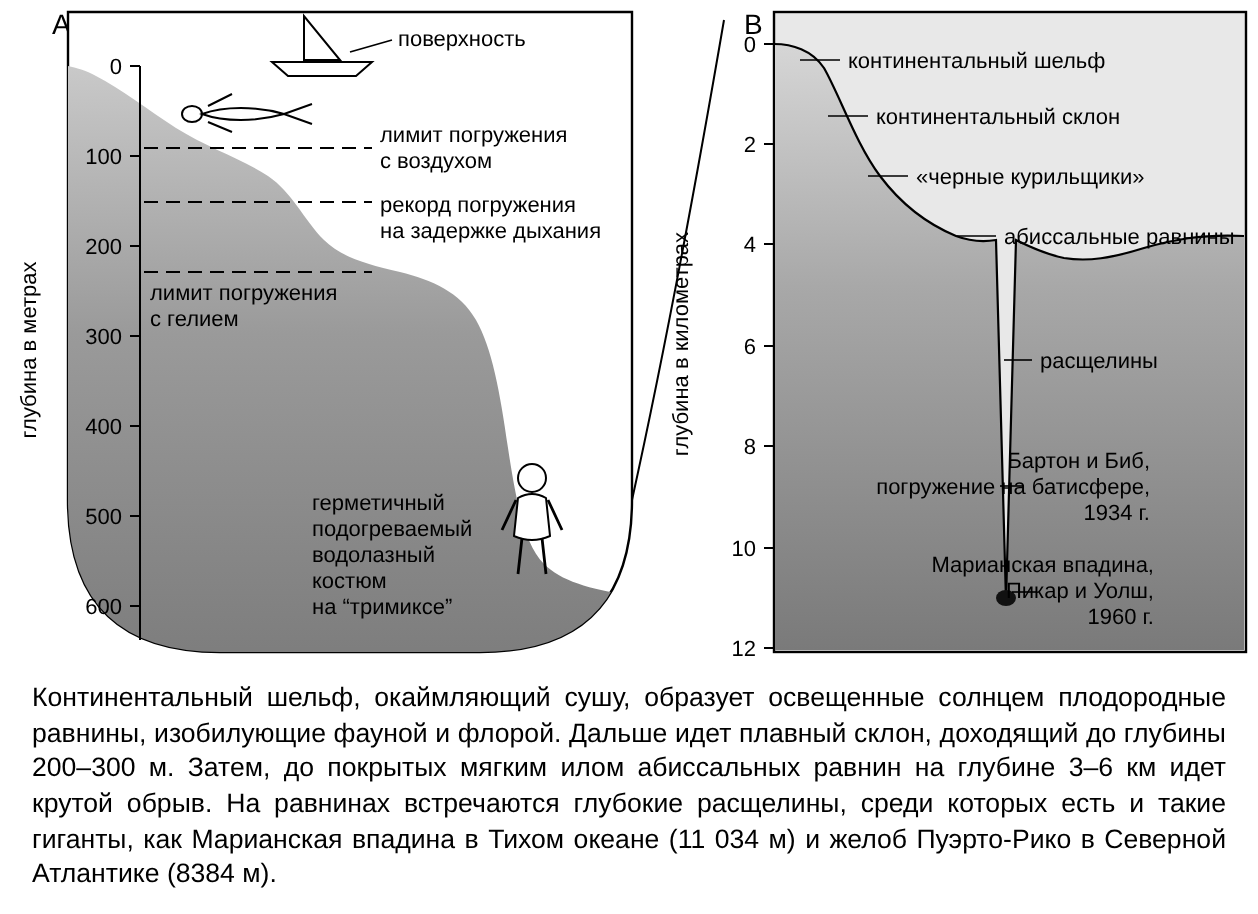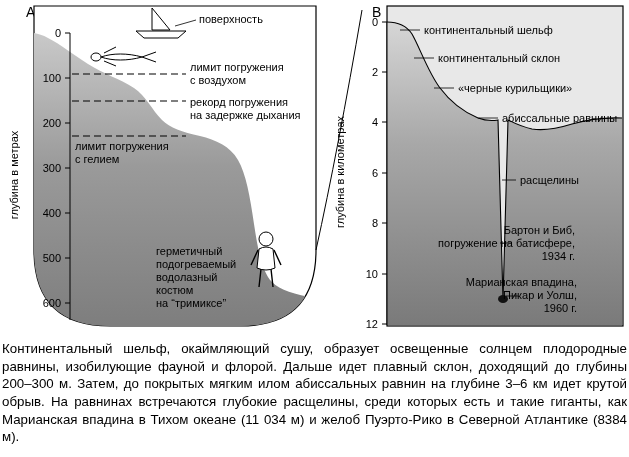--- a/index.html
+++ b/index.html
@@ -34,21 +34,21 @@
     font-size: 11px;
   }
   .callout {
     font-size: 11px;
   }
   .caption {
     position: absolute;
     left: 0;
     top: 340px;
     width: 629px;
-    padding: 0 2px;
+    padding: 0 16px;
     box-sizing: border-box;
     font-size: 13.3px;
     line-height: 1.33;
     text-align: justify;
     color: #000;
   }
   .caption p {
     margin: 0;
   }
 </style>

